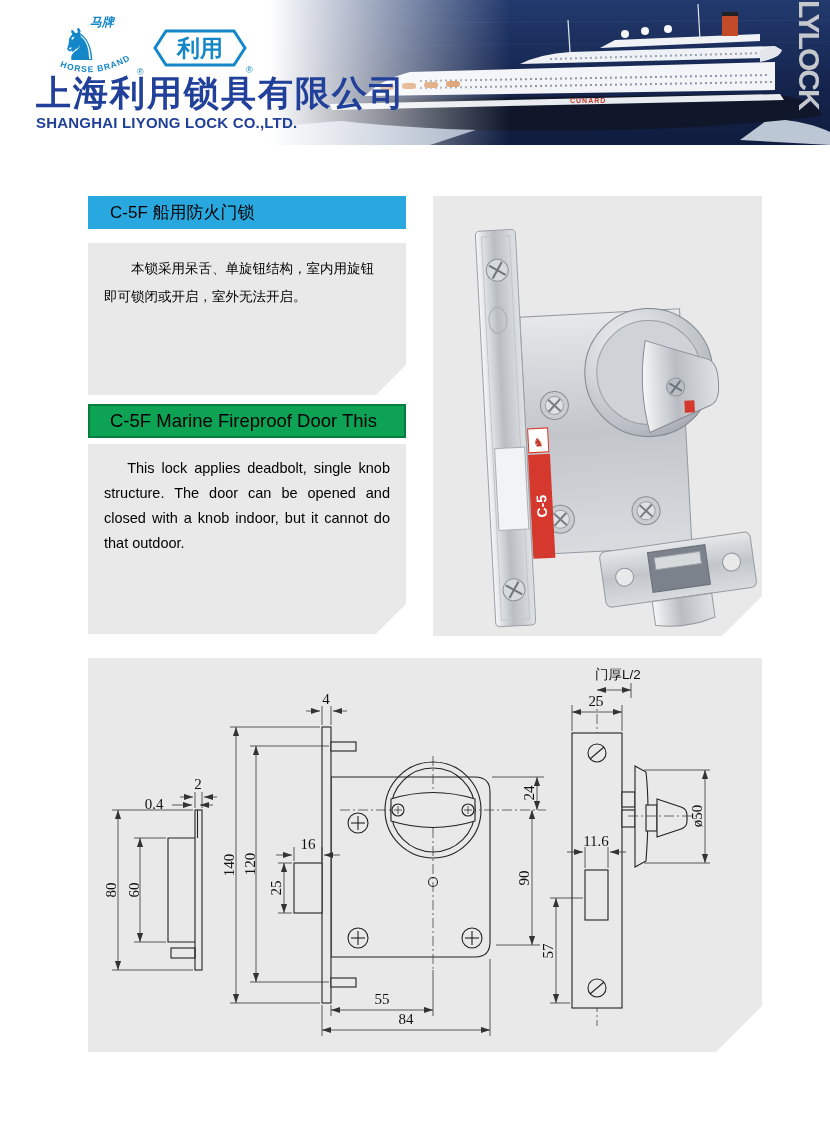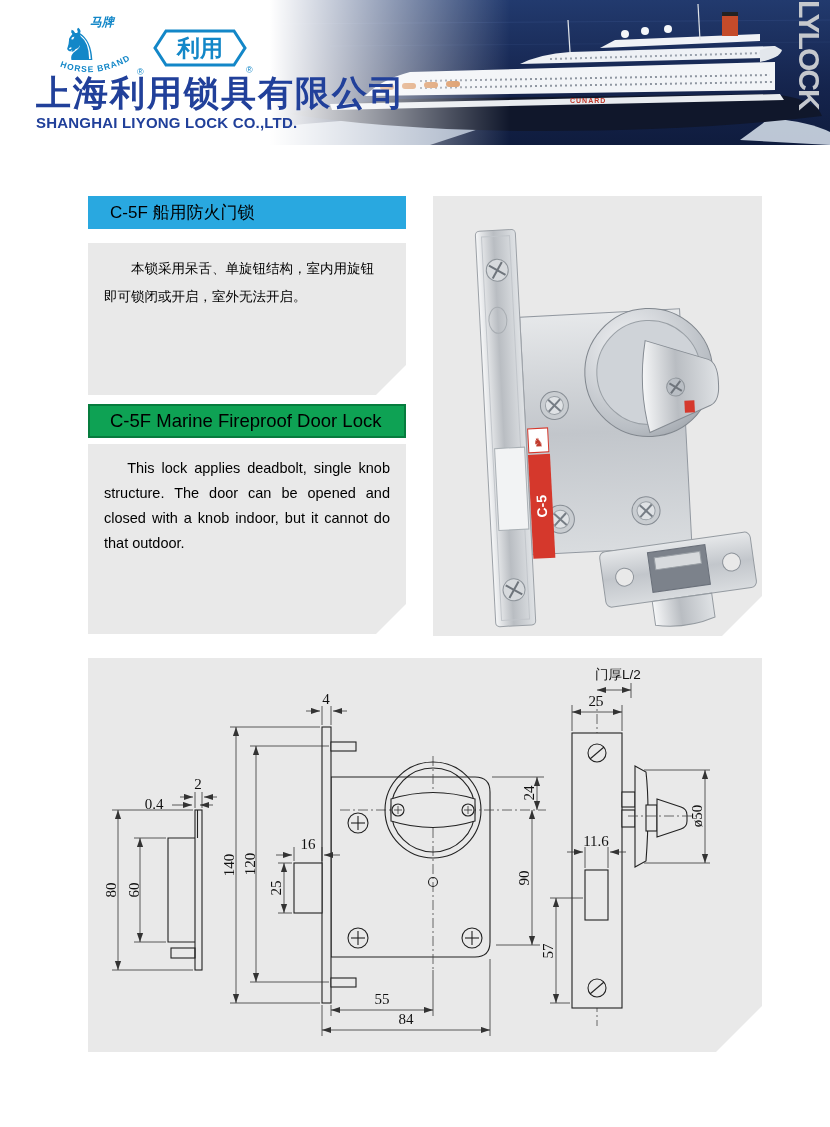--- a/index.html
+++ b/index.html
@@ -118,21 +118,21 @@
   </header>
 
   <div class="banner banner-cn">
     <span>C-5F 船用防火门锁</span>
   </div>
   <div class="graybox box-cn cutcorner-30">
     <p>本锁采用呆舌、单旋钮结构，室内用旋钮即可锁闭或开启，室外无法开启。</p>
   </div>
 
   <div class="banner banner-en">
-    <span>C-5F Marine Fireproof Door Lock</span>
+    <span>C-5F Marine Fireproof Door This</span>
   </div>
   <div class="graybox box-en cutcorner-30">
     <p>This lock applies deadbolt, single knob structure. The door can be opened and closed with a knob indoor, but it cannot do that outdoor.</p>
   </div>
 
   <div class="photo-box cutcorner-40">
     <svg width="329" height="440" viewBox="0 0 329 440">
       <defs>
         <linearGradient id="gm" x1="0" y1="0" x2="1" y2="0">
           <stop offset="0" stop-color="#f6f7f8"></stop>

